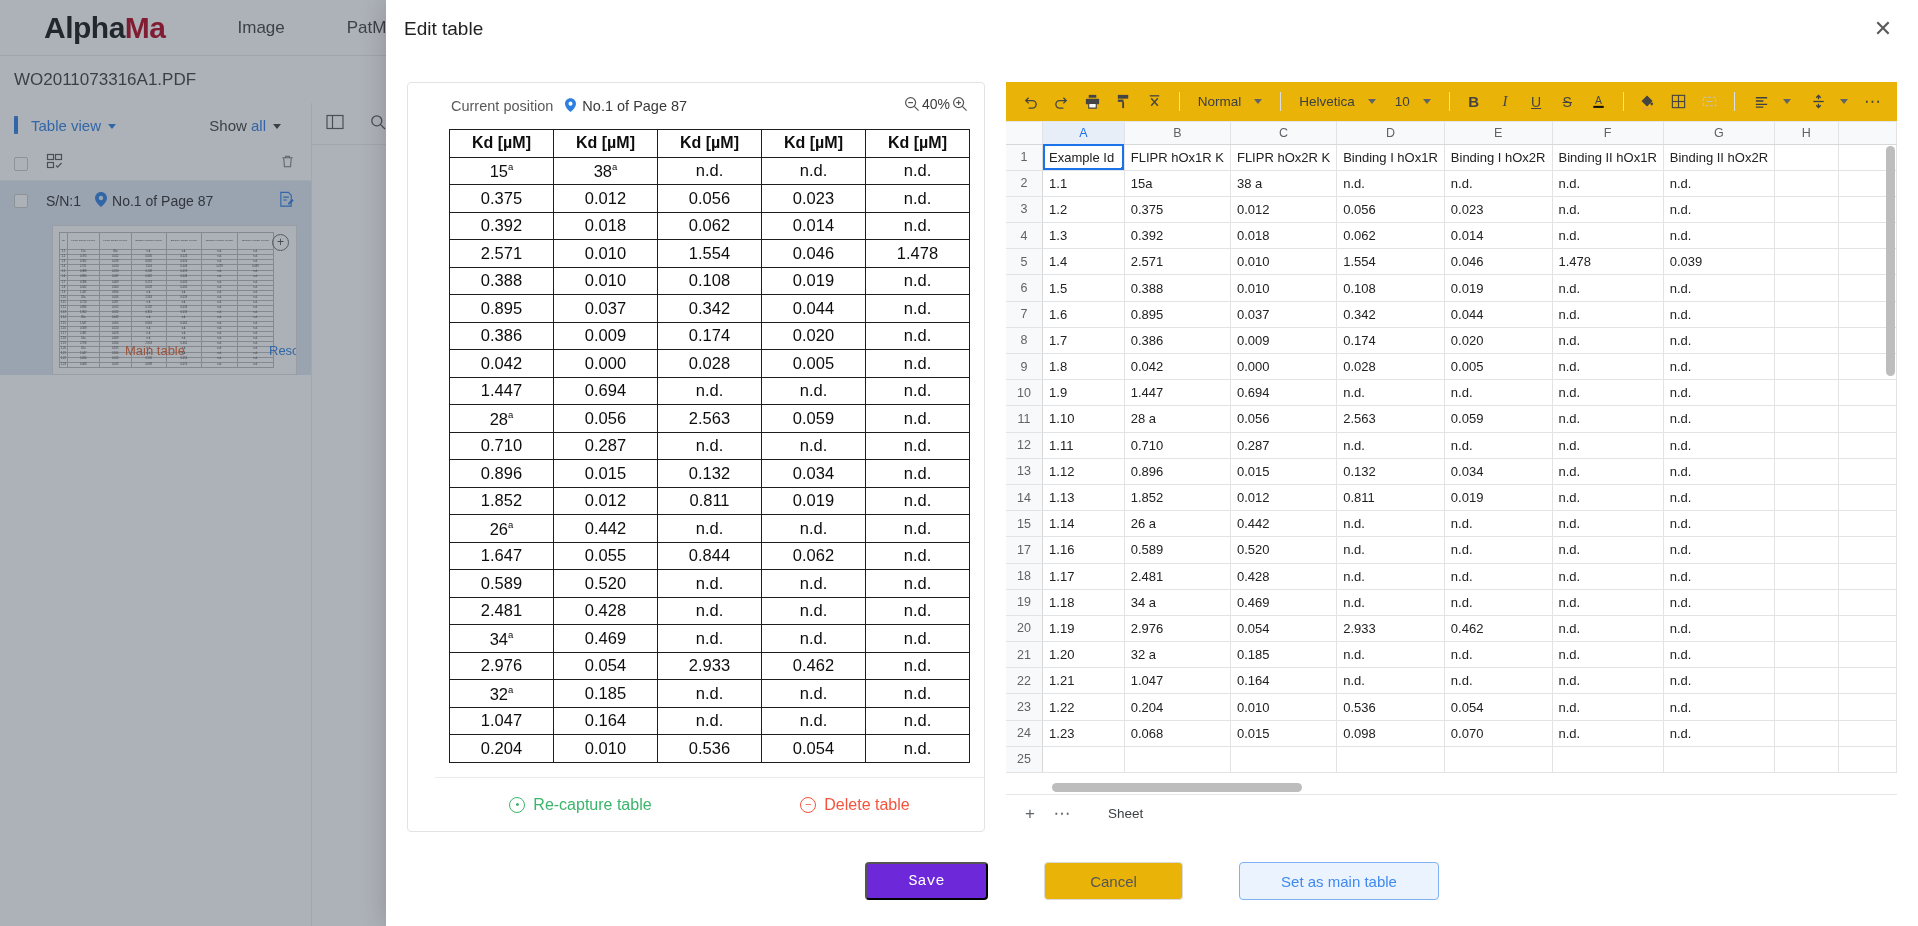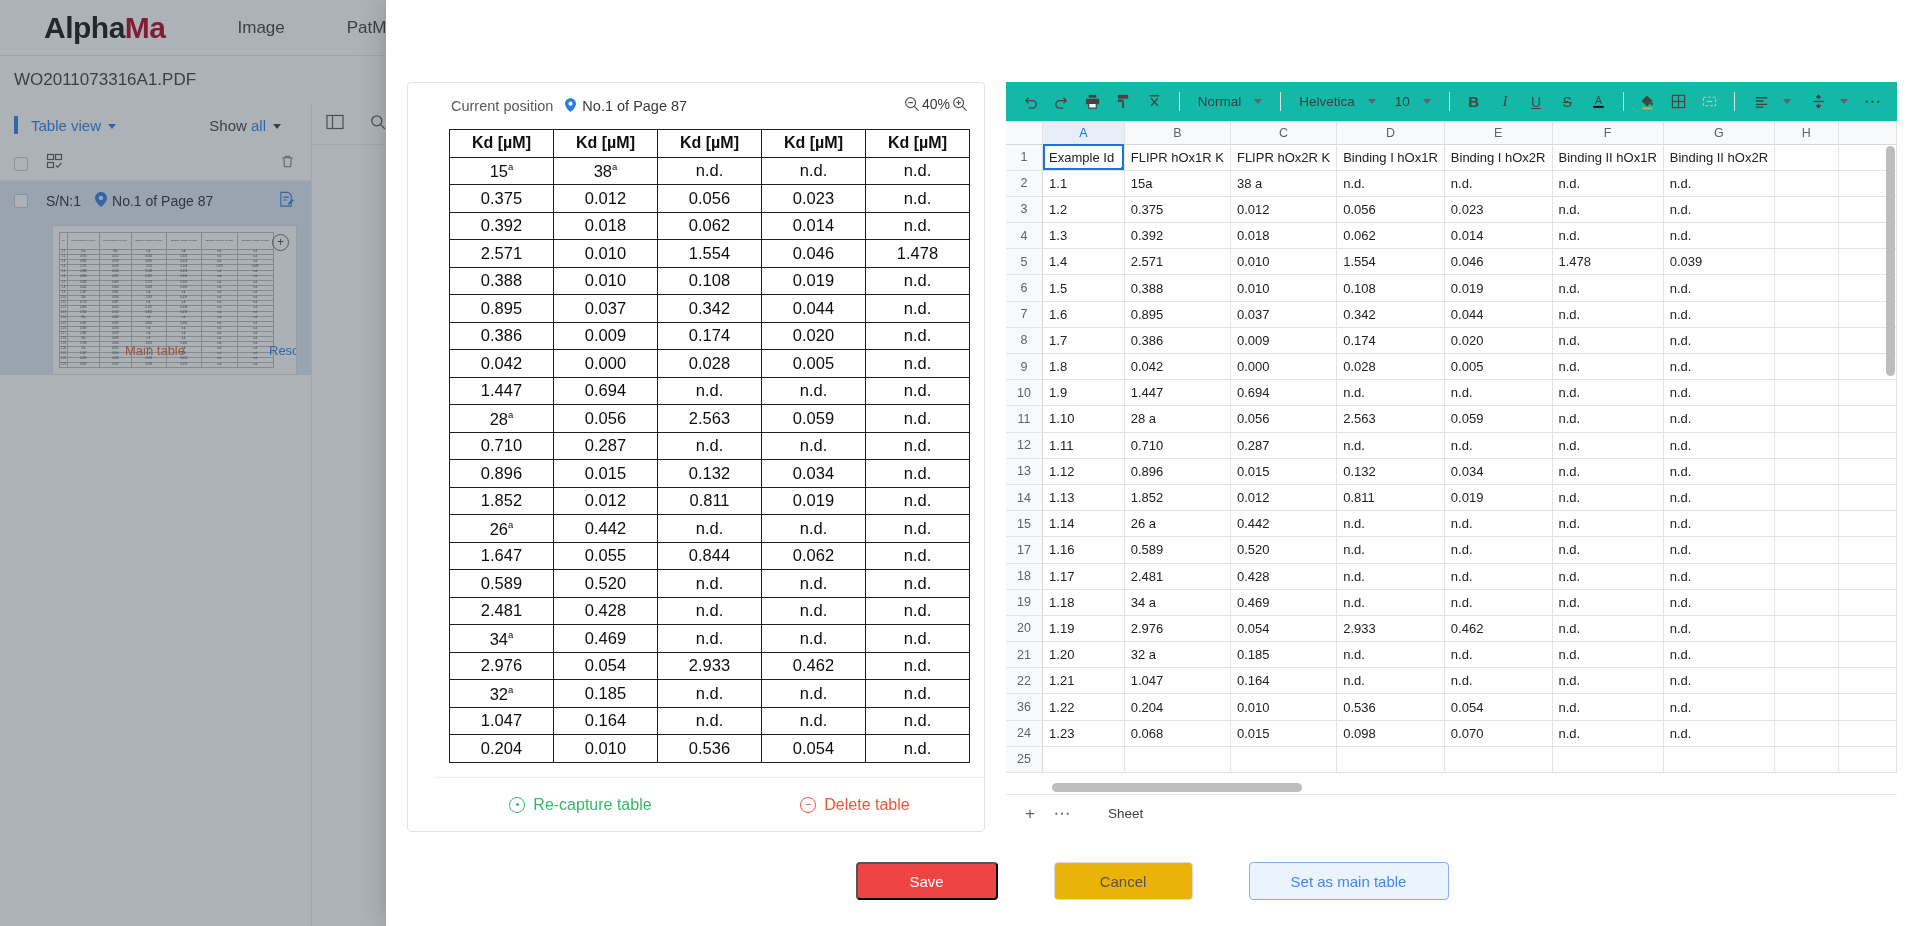--- a/index.html
+++ b/index.html
@@ -159,21 +159,21 @@
     display: inline-flex; align-items: center; justify-content: center;
     font-size: 11px; line-height: 1;
   }
 
   
   .sheet-panel {
     position: absolute; left: 620px; top: 24px; width: 891px; height: 750px;
     background: #fff; display: flex; flex-direction: column;
   }
   .ss-toolbar {
-    height: 40px; background: #14b8a6; border-bottom: 1px solid #e4e6e8;
+    height: 40px; background: #eab308; border-bottom: 1px solid #e4e6e8;
     display: flex; align-items: center; padding: 0 10px; gap: 3px; color: #444;
   }
   .tb-btn {
     width: 29px; height: 29px; display: inline-flex; align-items: center;
     justify-content: center; border-radius: 3px; color: #444; margin: 0 2px;
   }
   .tb-btn.dim { color: #c0c3c6; }
   .tb-sep { width: 1px; height: 19px; background: #dcdfe2; margin: 0 7px; }
   .tb-drop {
     display: inline-flex; align-items: center; gap: 6px; height: 29px;
@@ -233,21 +233,21 @@
 
   
   .modal-foot {
     position: absolute; left: 0; bottom: 0; width: 1532px; height: 90px;
     display: flex; align-items: center; justify-content: center; gap: 56px;
   }
   .btn {
     height: 38px; border-radius: 4px; font-size: 15px; display: inline-flex;
     align-items: center; justify-content: center; padding: 0 18px;
   }
-  .btn-save { width: 142px; background: #ef4444; color: #ffffff; }
+  .btn-save { width: 123px; background: #6d28d9; color: #ffffff; font-family: Liberation Mono, monospace; }
   .btn-cancel { width: 139px; background: #eab308; color: #555; border: 1px solid #d9d9d9; }
   .btn-main { width: 200px; background: #eaf3fe; color: #4089f0; border: 1px solid #7fb2f3; }
 </style>
 </head>
 <body>
 
 <div id="root">
 
   <div class="bg-app">
 
@@ -551,20 +551,24 @@
               <line x1="10.6" y1="10.6" x2="15" y2="15"></line>
           </svg>
         </span>
       </div>
     </div>
   </div>
 
   <div class="overlay"></div>
 
   <div class="modal">
+    <div class="modal-head">
+      <span class="modal-title">Edit table</span>
+      <span class="modal-close">✕</span>
+    </div>
 
     <div class="modal-body">
 
       <div class="prev-panel">
         <div class="prev-head">
           <span class="prev-curpos">Current position</span>
           <span class="prev-pin">
             <svg width="11" height="14" viewBox="0 0 12 15" fill="currentColor">
                 <path d="M6 0C2.7 0 0 2.7 0 6c0 4.5 6 9 6 9s6-4.5 6-9c0-3.3-2.7-6-6-6zm0 8.2A2.2 2.2 0 1 1 6 3.8a2.2 2.2 0 0 1 0 4.4z"></path>
               </svg>
@@ -1143,21 +1147,21 @@
                   <td class="colB">1.047</td>
                   <td class="colC">0.164</td>
                   <td class="colD">n.d.</td>
                   <td class="colE">n.d.</td>
                   <td class="colF">n.d.</td>
                   <td class="colG">n.d.</td>
                   <td class="colH"></td>
                   <td class="colPad"></td>
                 </tr>
                 <tr>
-                  <td class="rowhdr">36</td>
+                  <td class="rowhdr">23</td>
                   <td class="colA">1.22</td>
                   <td class="colB">0.204</td>
                   <td class="colC">0.010</td>
                   <td class="colD">0.536</td>
                   <td class="colE">0.054</td>
                   <td class="colF">n.d.</td>
                   <td class="colG">n.d.</td>
                   <td class="colH"></td>
                   <td class="colPad"></td>
                 </tr>

